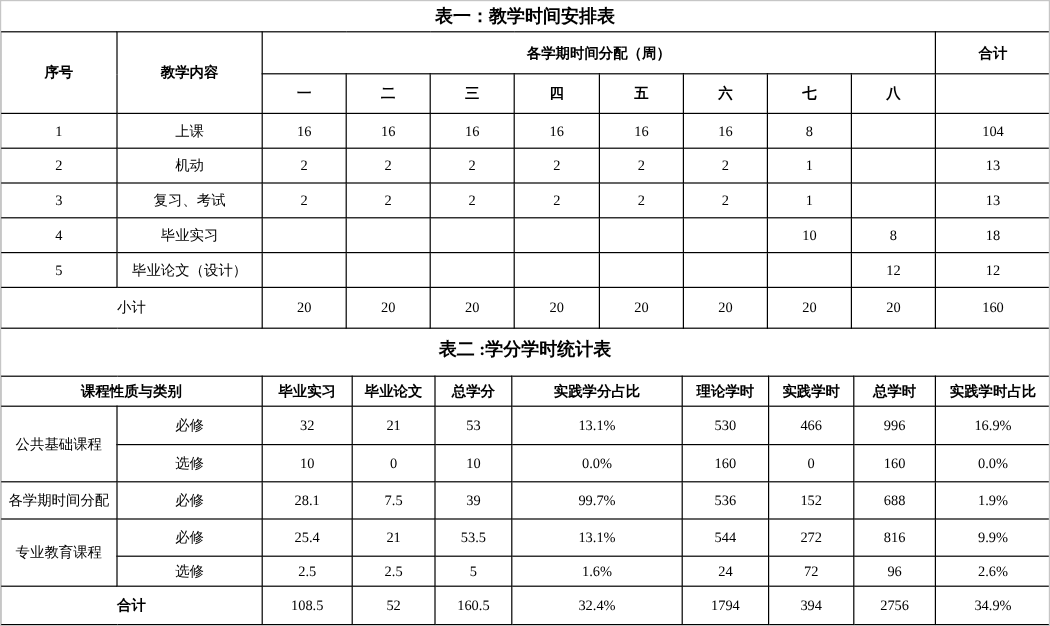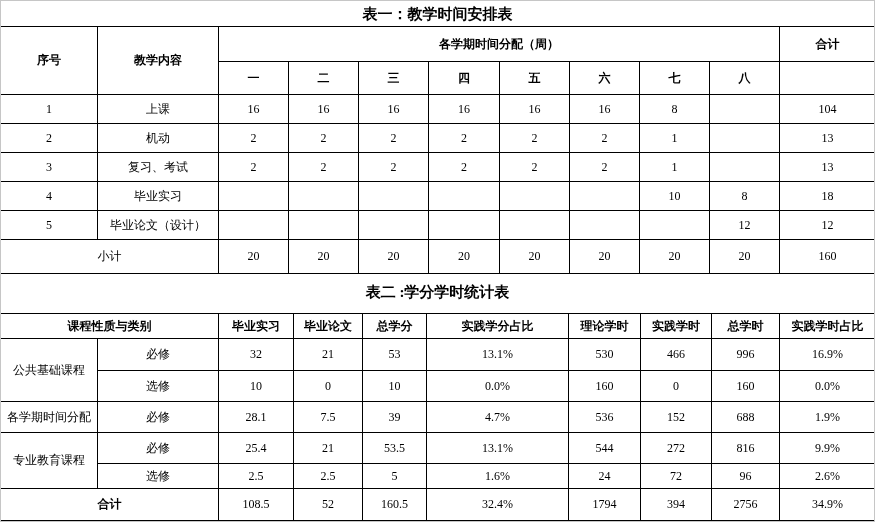--- a/index.html
+++ b/index.html
@@ -212,21 +212,21 @@
         <td>0</td>
         <td>160</td>
         <td>0.0%</td>
       </tr>
       <tr style="height:31px">
         <td>各学期时间分配</td>
         <td>必修</td>
         <td>28.1</td>
         <td>7.5</td>
         <td>39</td>
-        <td>4.7%</td>
+        <td>99.7%</td>
         <td>536</td>
         <td>152</td>
         <td>688</td>
         <td>1.9%</td>
       </tr>
       <tr style="height:31px">
         <td rowspan="2">专业教育课程</td>
         <td>必修</td>
         <td>25.4</td>
         <td>21</td>

